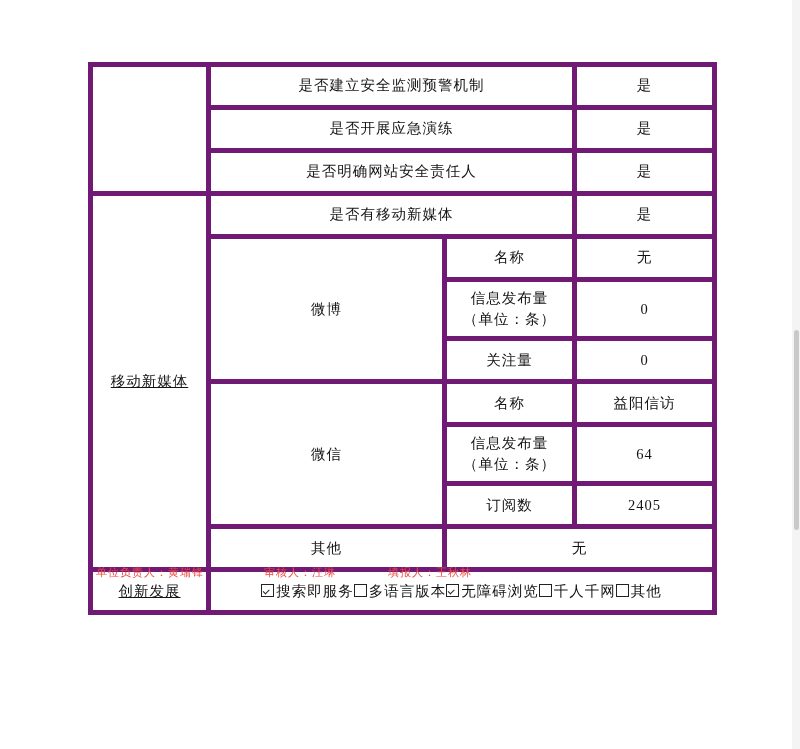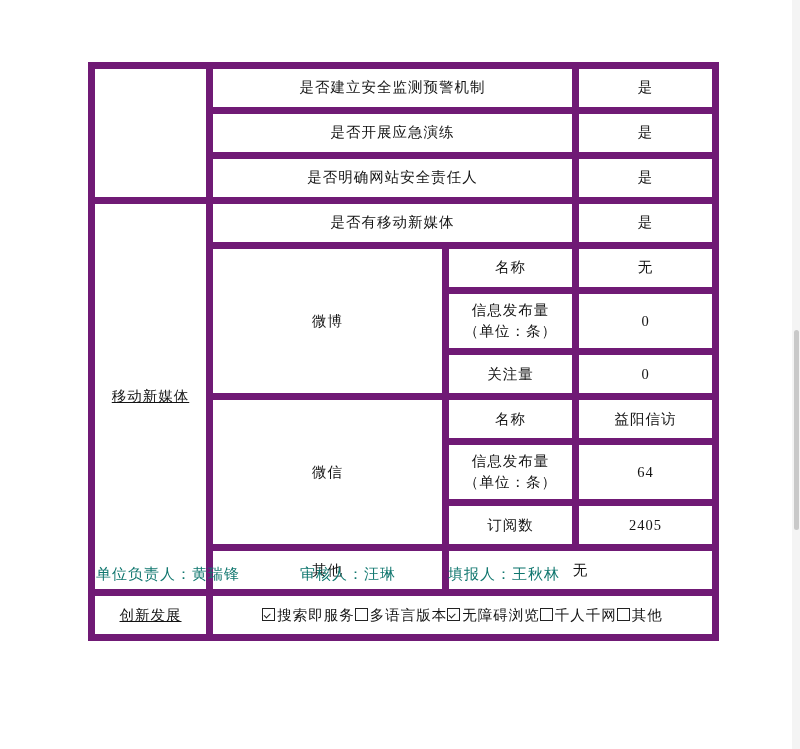--- a/index.html
+++ b/index.html
@@ -42,21 +42,21 @@
 
   table.form {
     position: absolute;
     left: 88px;
     top: 62px;
     width: 624px;
     border-collapse: collapse;
     table-layout: fixed;
   }
   table.form td {
-    border: 7px solid #701a75;
+    border: 5px solid #701a75;
     text-align: center;
     vertical-align: middle;
     font-size: 14.5px;
     letter-spacing: 1px;
     padding: 6px 4px;
     line-height: 1.45;
     height: 26px;
     color: #141414;
   }
   td.tall { height: 34px; }
@@ -92,23 +92,23 @@
     border-left: 1.4px solid #222;
     border-bottom: 1.4px solid #222;
     transform: rotate(-45deg);
   }
 
   .footer {
     position: absolute;
     left: 96px;
     top: 565px;
     width: 640px;
-    font-size: 15px;
+    font-size: 11px;
     letter-spacing: 1px;
-    color: #0f766e;
+    color: #ef4444;
   }
   .footer-row {
     display: block;
     margin-bottom: 22px;
     white-space: nowrap;
   }
   .f-seg { display: inline-block; }
   .f-gap-1 { width: 60px; display: inline-block; }
   .f-gap-2 { width: 52px; display: inline-block; }
   .f-gap-3 { width: 36px; display: inline-block; }

